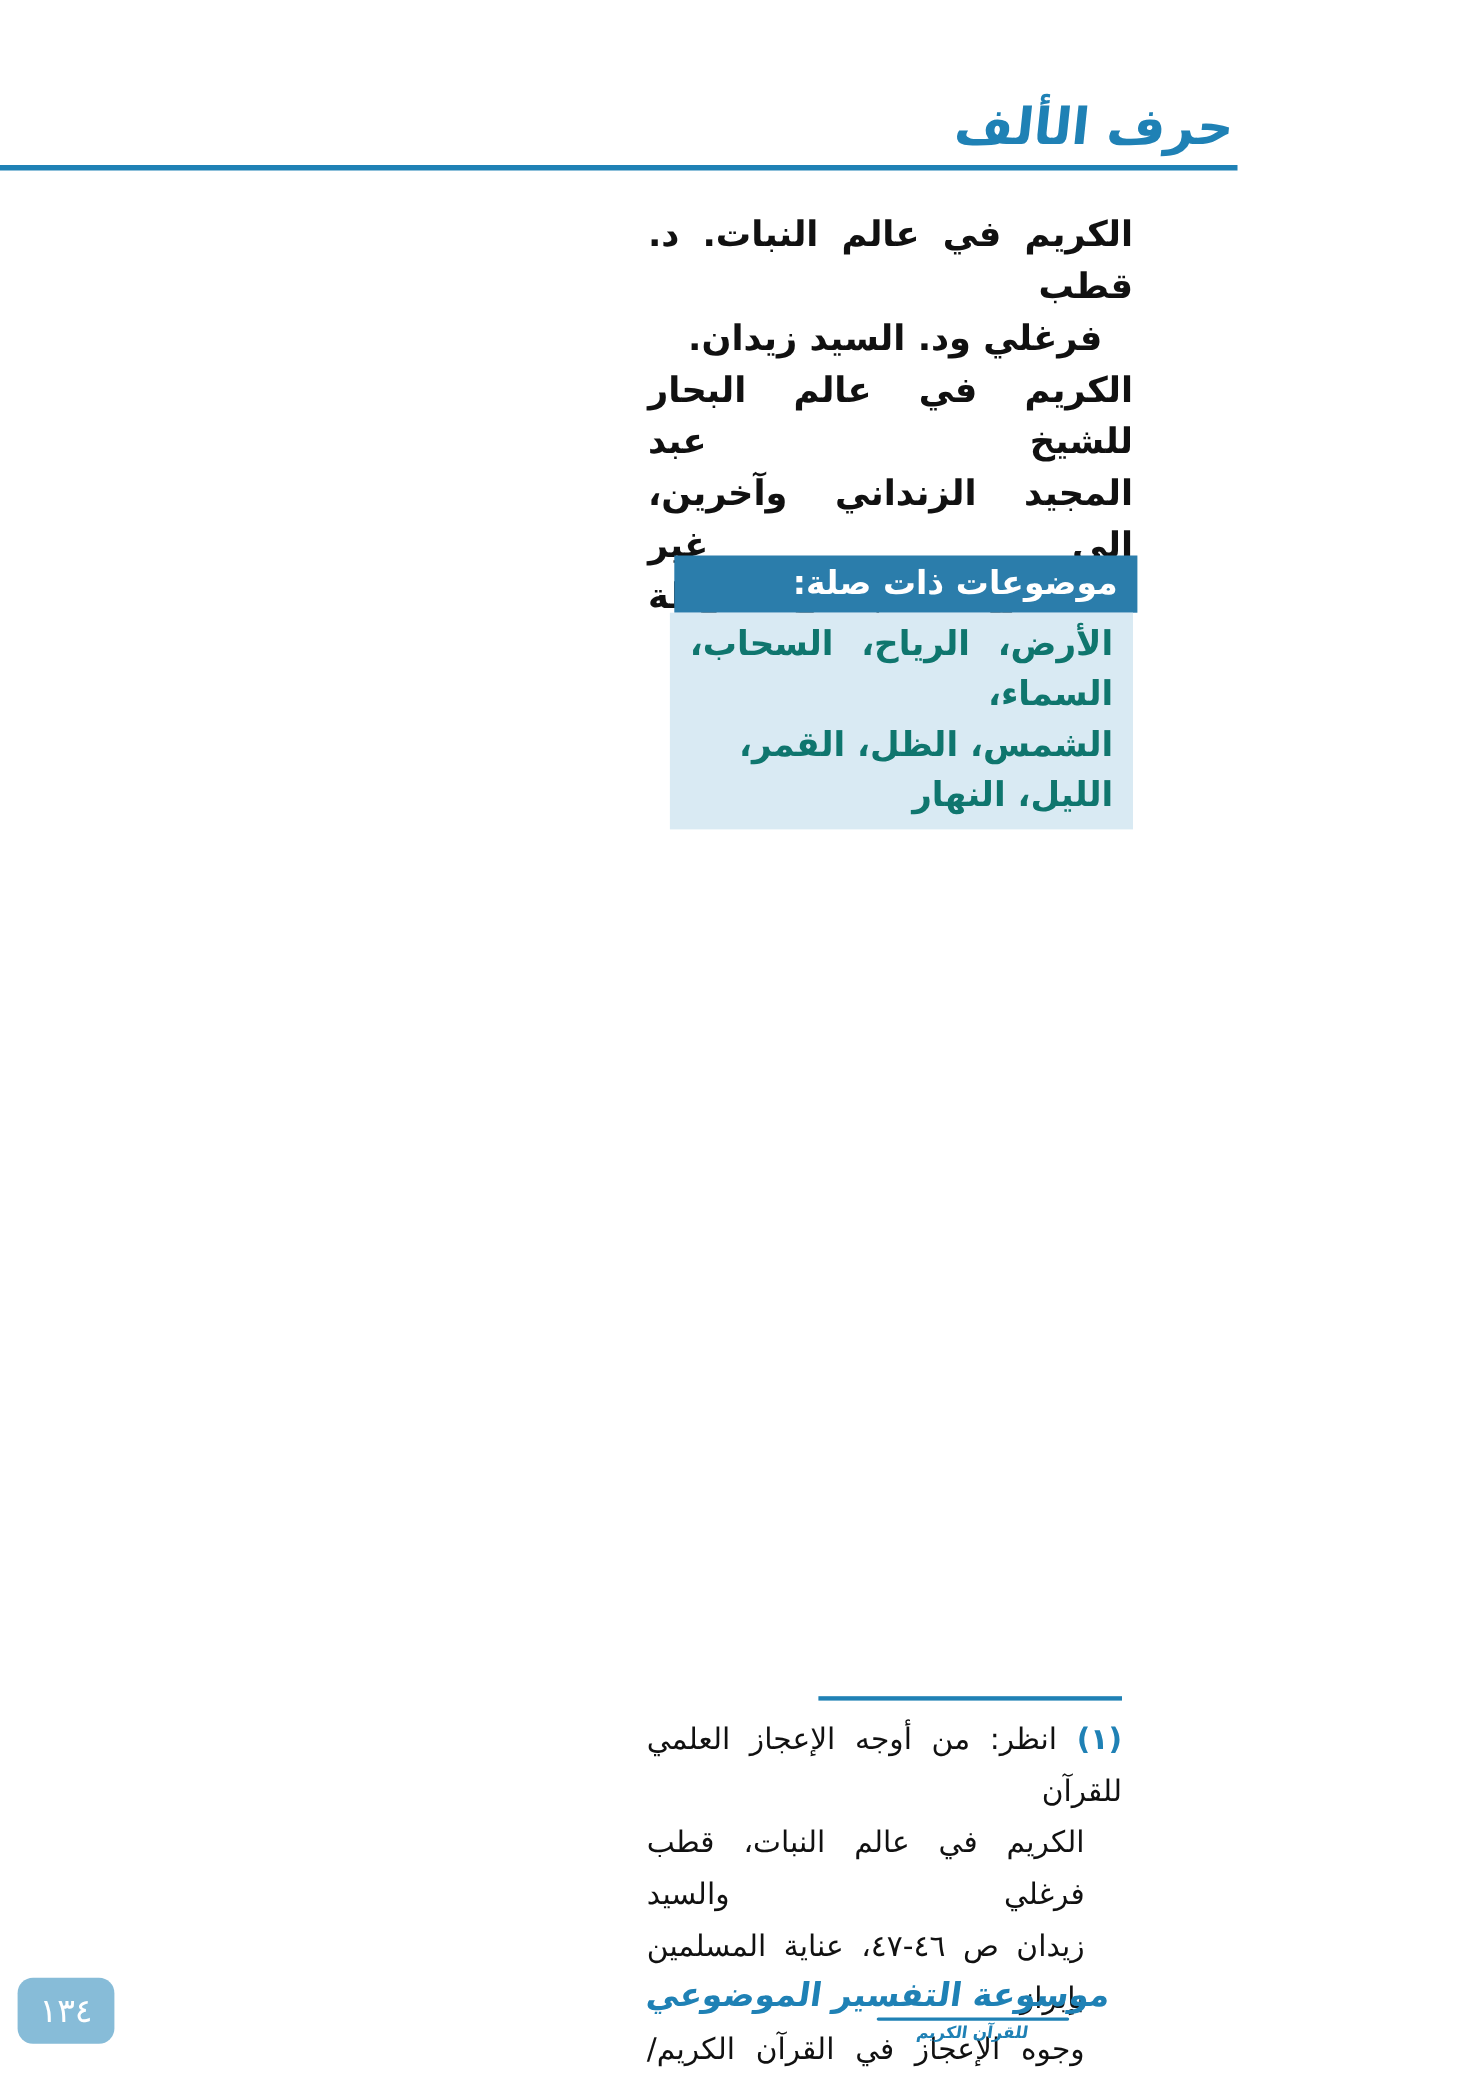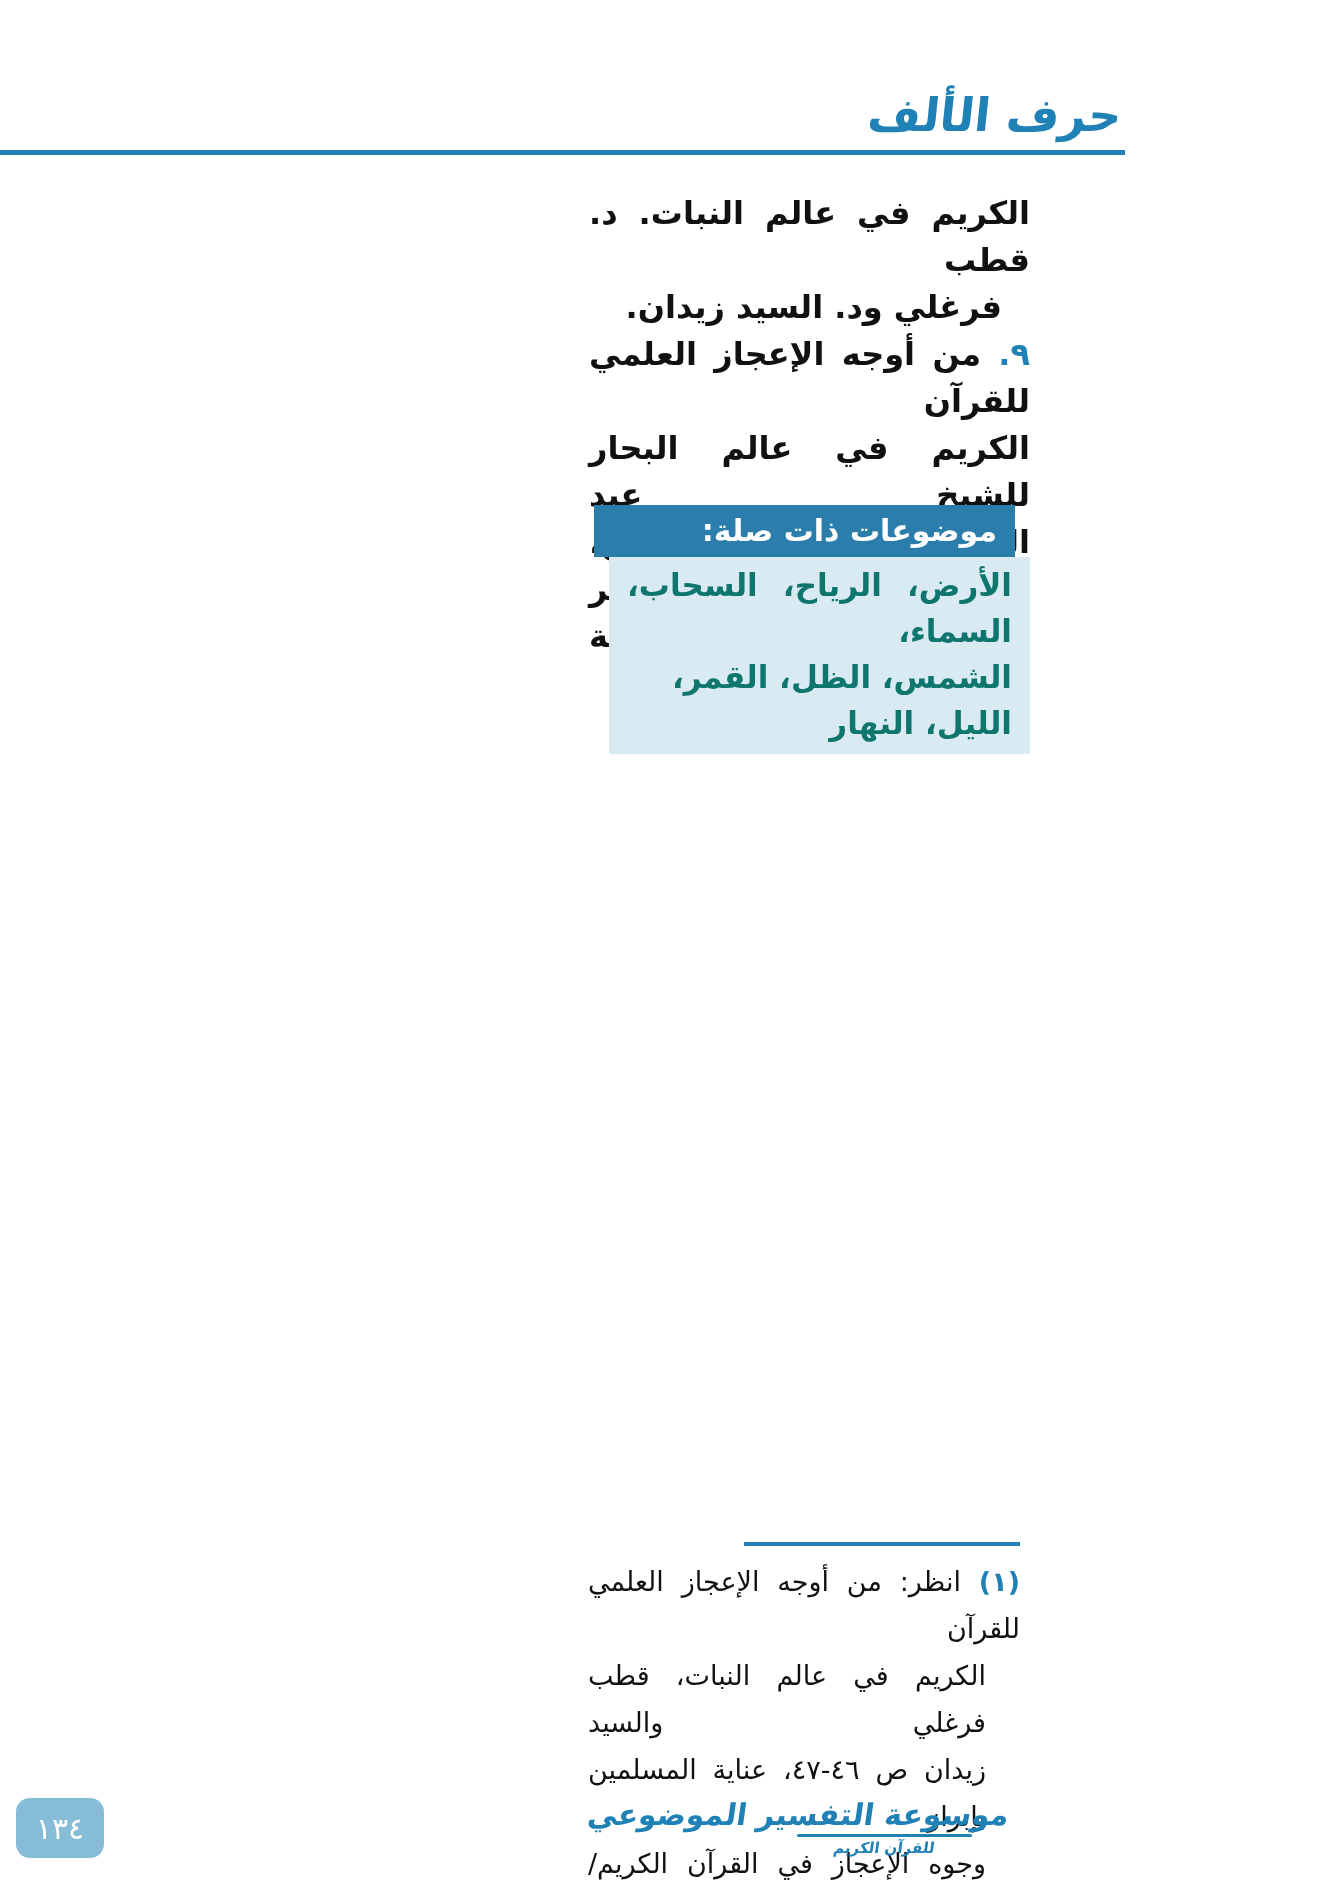--- a/index.html
+++ b/index.html
@@ -45,21 +45,21 @@
   .line.indent{padding-left:0;padding-right:28px;box-sizing:border-box;}
   .item-number{color:#1f81b5;}
   .fn-ref{
     color:#1f81b5;
     font-size:20px;
     vertical-align:super;
     font-weight:bold;
   }
   
   .related-bar{
-    position:absolute;top:505px;right:324px;
+    position:absolute;top:505px;right:305px;
     width:421px;height:52px;
     background:#2b7dab;
     color:#ffffff;
     font-size:30px;font-weight:bold;
     line-height:52px;
     padding-right:18px;box-sizing:border-box;
   }
   .related-box{
     position:absolute;top:557px;right:309px;
     width:421px;
@@ -118,21 +118,20 @@
 <body>
 
 <div id="page">
 
   <div class="chapter-title">حرف الألف</div>
   <div class="header-rule"></div>
 
   <div class="body-block">
     <div class="line">الكريم في عالم النبات. د. قطب</div>
     <div class="line last indent">فرغلي ود. السيد زيدان.</div>
-    <div class="line"><span class="item-number">٩.</span> <span>من أوجه الإعجاز العلمي للقرآن</span></div>
     <div class="line">الكريم في عالم البحار للشيخ عبد</div>
     <div class="line">المجيد الزنداني وآخرين، إلى غير</div>
     <div class="line"><span>ذلك من الكتب، والأشرطة المرئية</span><span class="fn-ref">(١)</span><span>.</span></div>
   </div>
 
   <div class="related-bar">موضوعات ذات صلة:</div>
   <div class="related-box">
     <div class="line">الأرض، الرياح، السحاب، السماء،</div>
     <div class="line last">الشمس، الظل، القمر، الليل، النهار</div>
   </div>

